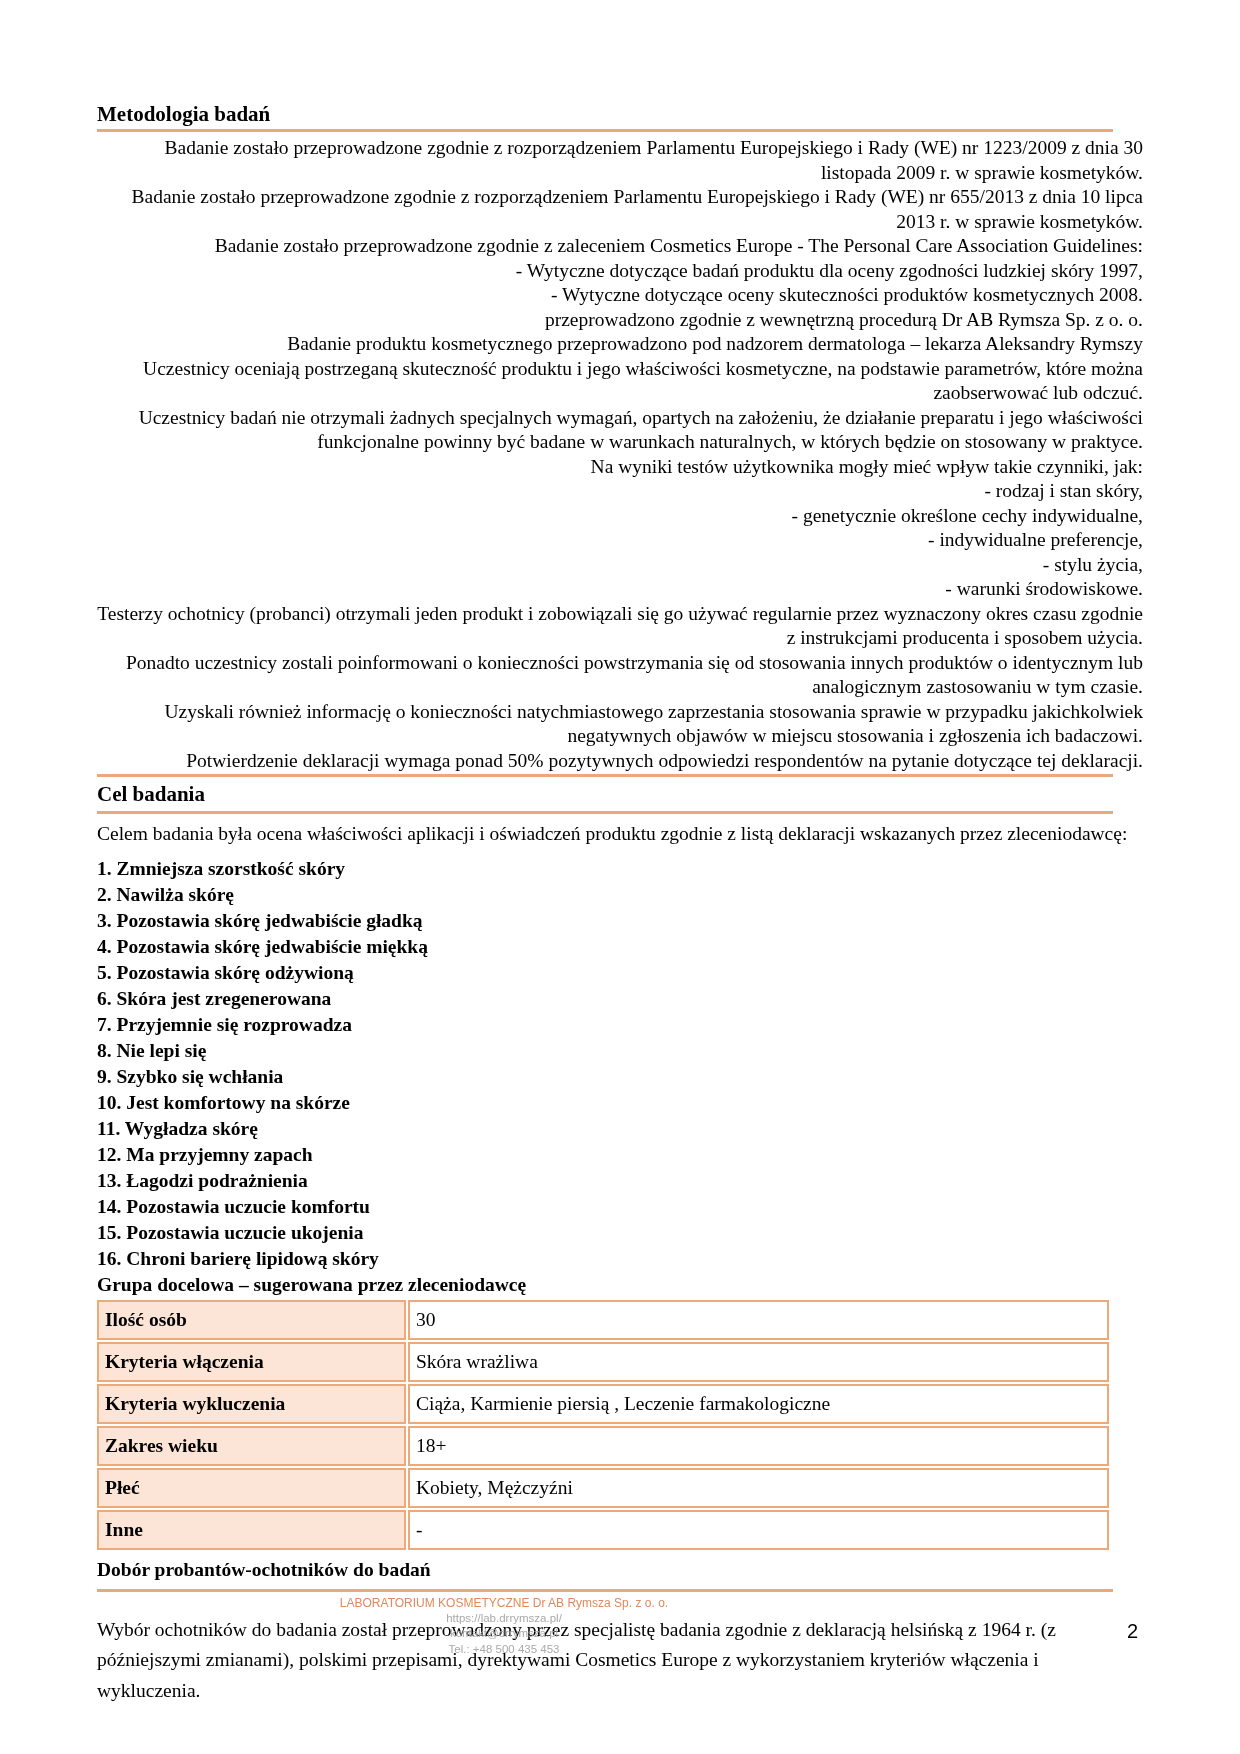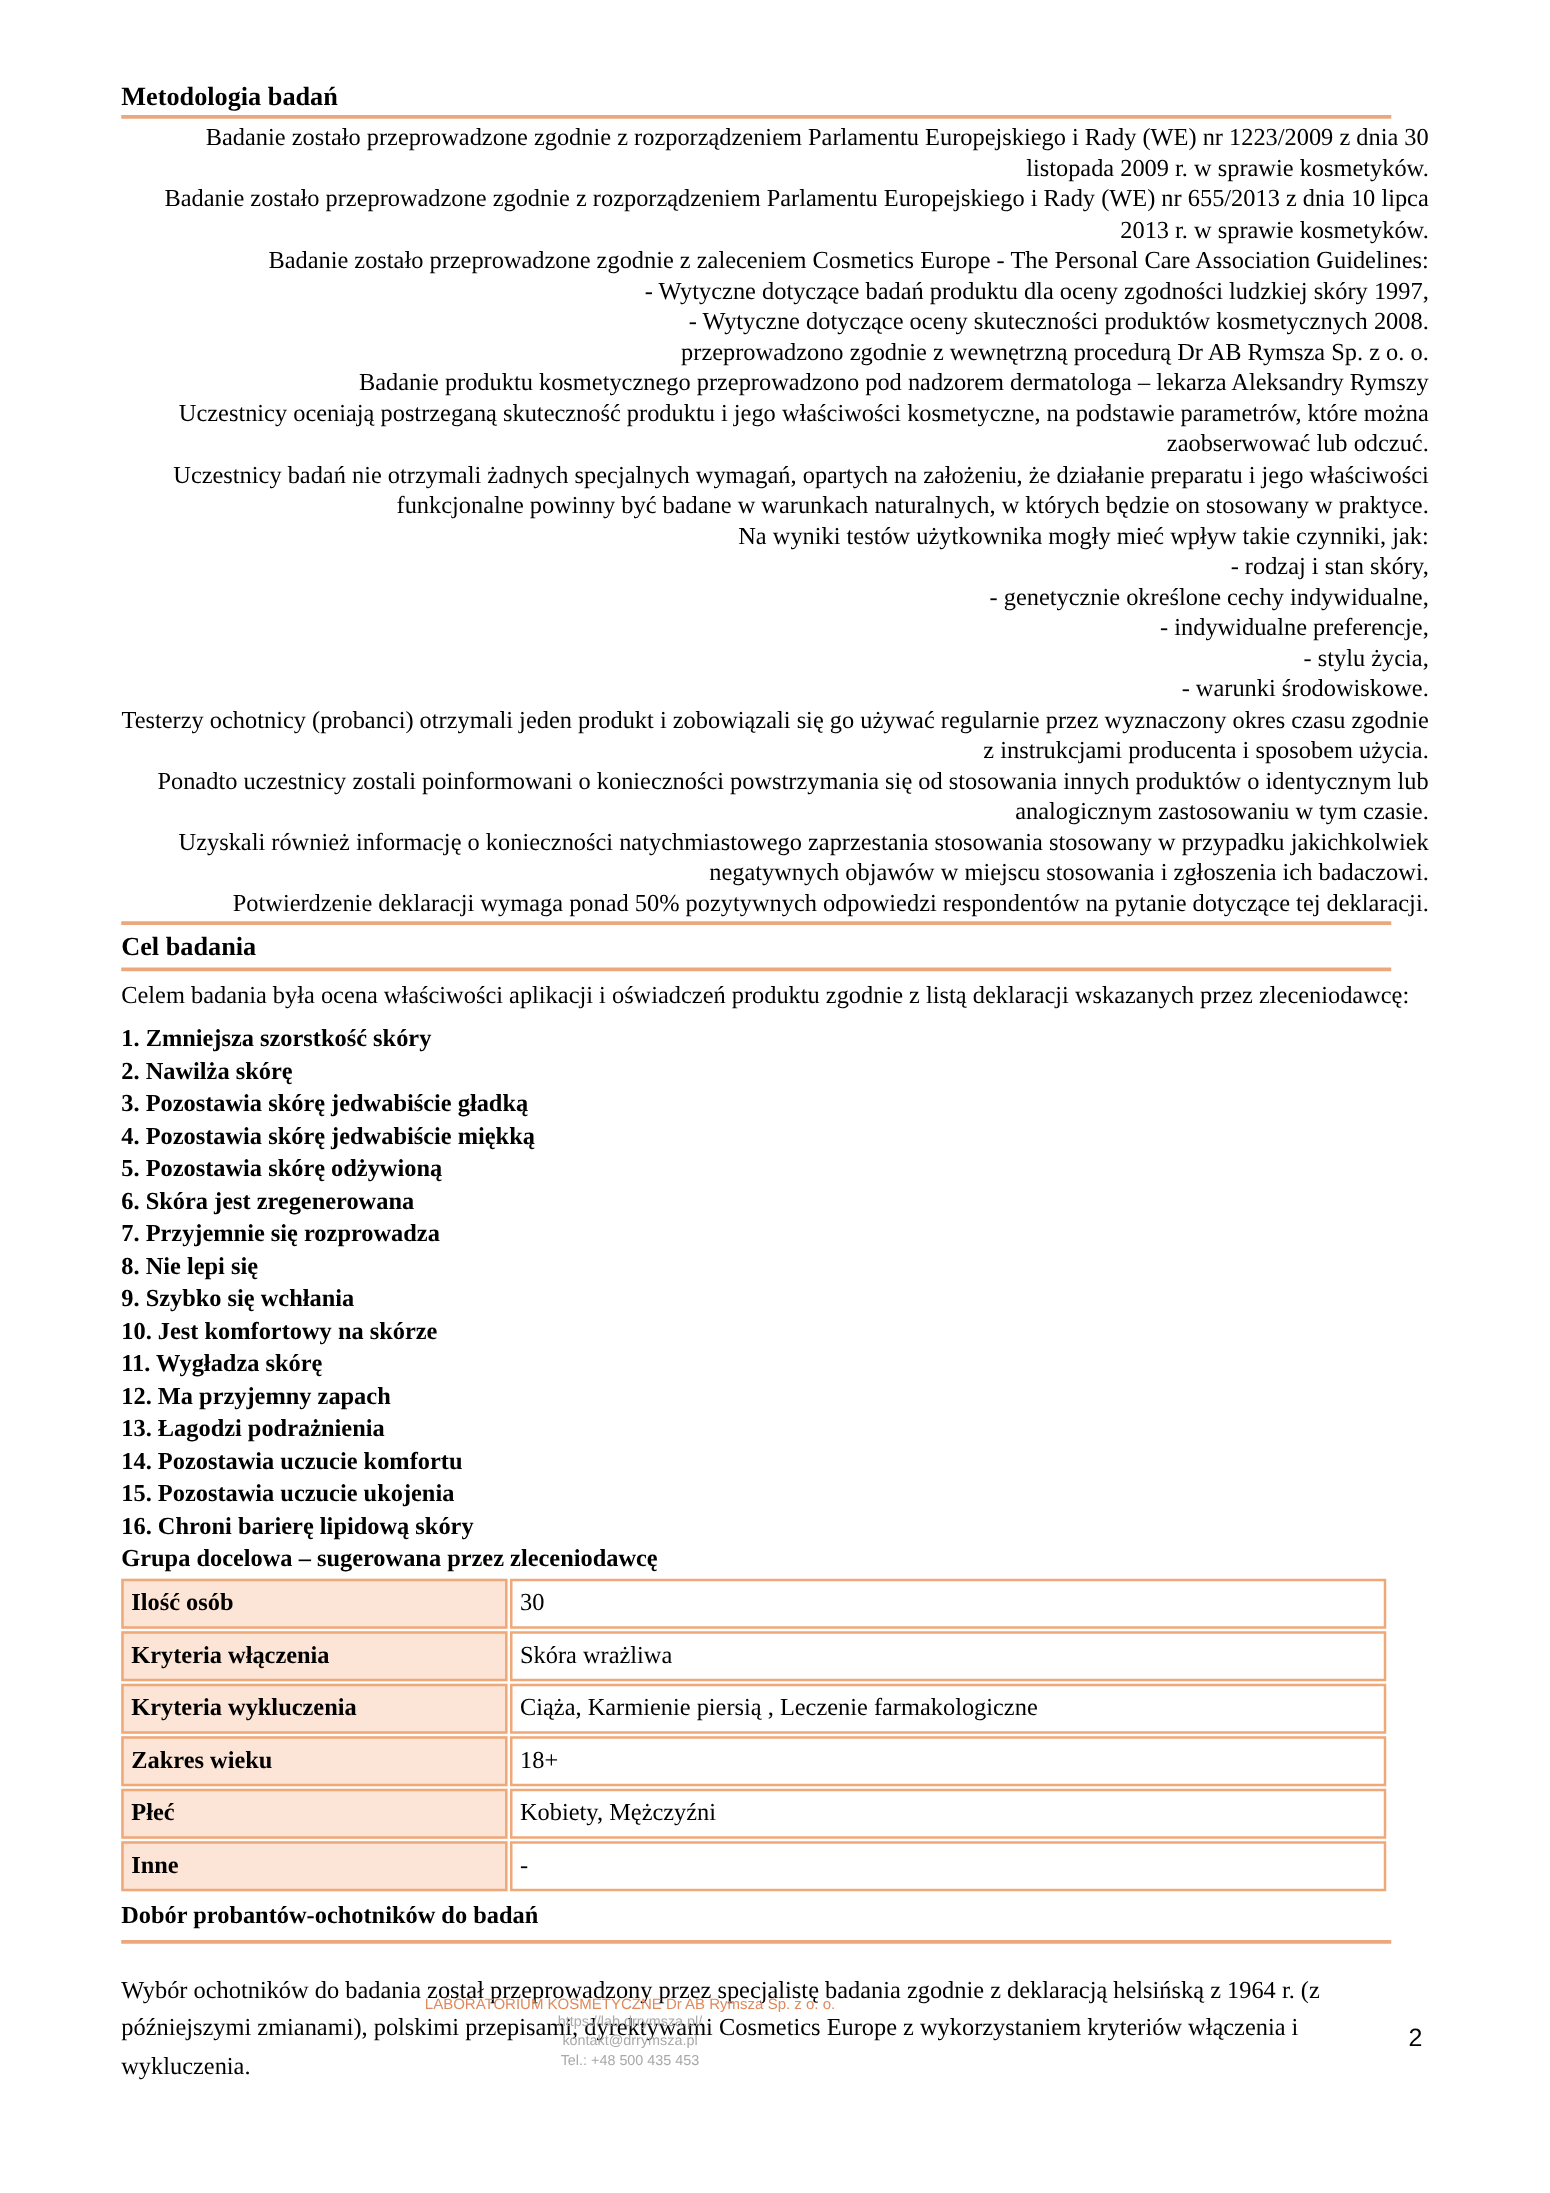--- a/index.html
+++ b/index.html
@@ -10,21 +10,21 @@
     position: relative;
     font-family: "Liberation Serif", serif;
     color: #000000;
     overflow: hidden;
   }
   .page {
     position: absolute;
     top: 0; left: 0;
     width: 1240px;
     height: 1754px;
-    padding: 65px 97px 0 97px;
+    padding: 102px 97px 0 97px;
   }
   .rule-w { width: 1016px; }
 
   
   .sec-title {
     font-size: 21px;
     line-height: 24px;
     font-weight: bold;
   }
   .methodology-title {
@@ -150,21 +150,21 @@
       <p class="para"><span>Uczestnicy oceniają postrzeganą skuteczność produktu i jego właściwości kosmetyczne, na podstawie parametrów, które można zaobserwować lub odczuć.</span></p>
       <p class="para"><span>Uczestnicy badań nie otrzymali żadnych specjalnych wymagań, opartych na założeniu, że działanie preparatu i jego właściwości funkcjonalne powinny być badane w warunkach naturalnych, w których będzie on stosowany w praktyce.</span></p>
       <p class="para"><span>Na wyniki testów użytkownika mogły mieć wpływ takie czynniki, jak:</span></p>
       <p class="para indent"><span>- rodzaj i stan skóry,</span></p>
       <p class="para indent"><span>- genetycznie określone cechy indywidualne,</span></p>
       <p class="para indent"><span>- indywidualne preferencje,</span></p>
       <p class="para indent"><span>- stylu życia,</span></p>
       <p class="para indent"><span>- warunki środowiskowe.</span></p>
       <p class="para"><span>Testerzy ochotnicy (probanci) otrzymali jeden produkt i zobowiązali się go używać regularnie przez wyznaczony okres czasu zgodnie z instrukcjami producenta i sposobem użycia.</span></p>
       <p class="para"><span>Ponadto uczestnicy zostali poinformowani o konieczności powstrzymania się od stosowania innych produktów o identycznym lub analogicznym zastosowaniu w tym czasie.</span></p>
-      <p class="para"><span>Uzyskali również informację o konieczności natychmiastowego zaprzestania stosowania stosowany w przypadku jakichkolwiek negatywnych objawów w miejscu stosowania i zgłoszenia ich badaczowi.</span></p>
+      <p class="para"><span>Uzyskali również informację o konieczności natychmiastowego zaprzestania stosowania sprawie w przypadku jakichkolwiek negatywnych objawów w miejscu stosowania i zgłoszenia ich badaczowi.</span></p>
       <p class="para"><span>Potwierdzenie deklaracji wymaga ponad 50% pozytywnych odpowiedzi respondentów na pytanie dotyczące tej deklaracji.</span></p>
     </div>
 
   <div class="goal-title-block rule-w">
     <h2 class="sec-title">Cel badania</h2>
   </div>
 
   <p class="goal-intro">Celem badania była ocena właściwości aplikacji i oświadczeń produktu zgodnie z listą deklaracji wskazanych przez zleceniodawcę:</p>
 
   <div class="declarations">

